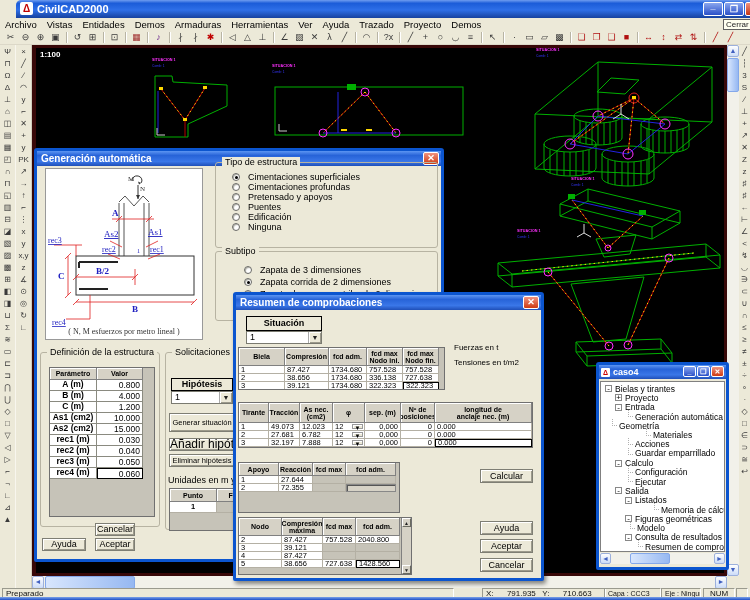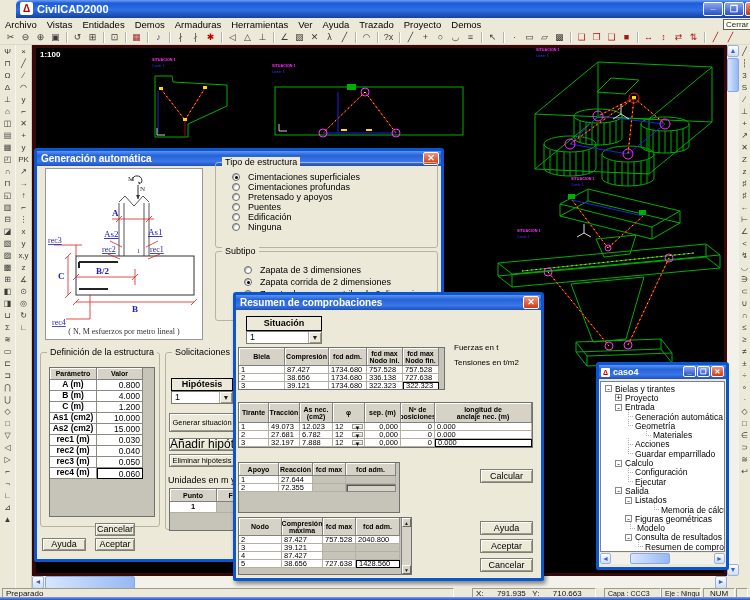--- a/index.html
+++ b/index.html
@@ -914,39 +914,39 @@
             <b>-</b>
           </span>
         <span class="tl">Entrada</span>
       </div>
         <div class="titem" style="padding-left: 24px;">
         <span class="pm">
             <b class="nil"></b>
           </span>
         <span class="tl">Generación automática</span>
       </div>
+        <div class="titem" style="padding-left: 8px;">
+        <span class="pm">
+            <b class="nil"></b>
+          </span>
+        <span class="tl">Geometría</span>
+      </div>
+        <div class="titem" style="padding-left: 42px;">
+        <span class="pm">
+            <b class="nil"></b>
+          </span>
+        <span class="tl">Materiales</span>
+      </div>
         <div class="titem" style="padding-left: 24px;">
         <span class="pm">
             <b class="nil"></b>
           </span>
-        <span class="tl">Geometría</span>
-      </div>
-        <div class="titem" style="padding-left: 42px;">
-        <span class="pm">
-            <b class="nil"></b>
-          </span>
-        <span class="tl">Materiales</span>
-      </div>
-        <div class="titem" style="padding-left: 24px;">
-        <span class="pm">
-            <b class="nil"></b>
-          </span>
         <span class="tl">Acciones</span>
       </div>
-        <div class="titem" style="padding-left: 24px;">
+        <div class="titem" style="padding-left: 24px; align-items: flex-end;">
         <span class="pm">
             <b class="nil"></b>
           </span>
         <span class="tl">Guardar emparrillado</span>
       </div>
         <div class="titem haspm" style="padding-left: 14px;">
         <span class="pm">
             <b>-</b>
           </span>
         <span class="tl">Calculo</span>
@@ -1008,21 +1008,21 @@
       </div>
     <div id="treehsb">
       <div class="xbtn" style="left:0;top:0;width:11px;height:11px">◄</div>
       <div class="xthumb" style="left:30px;top:0;width:40px;height:11px"></div>
       <div class="xbtn" style="right:0;top:0;width:11px;height:11px">►</div>
     </div>
   </div>
 
   <div id="statusbar" class="ab">
     <div class="stcell" style="left:2px;width:452px">Preparado</div>
-    <div class="stcell" style="left:472px;width:124px">X:      791.935   Y:      710.663</div>
+    <div class="stcell" style="left:482px;width:124px">X:      791.935   Y:      710.663</div>
     <div class="stcell" style="left:604px;width:57px;font-size:7px">Capa : CCC3</div>
     <div class="stcell" style="left:661px;width:40px;font-size:7px">Eje : Ninguno</div>
     <div class="stcell" style="left:703px;width:32px;text-align:center">NUM</div>
     <div class="stcell" style="left:736px;width:12px"></div>
   </div>
   <div id="bottomedge" class="ab"></div>
 
 </div>
 
 </body></html>

